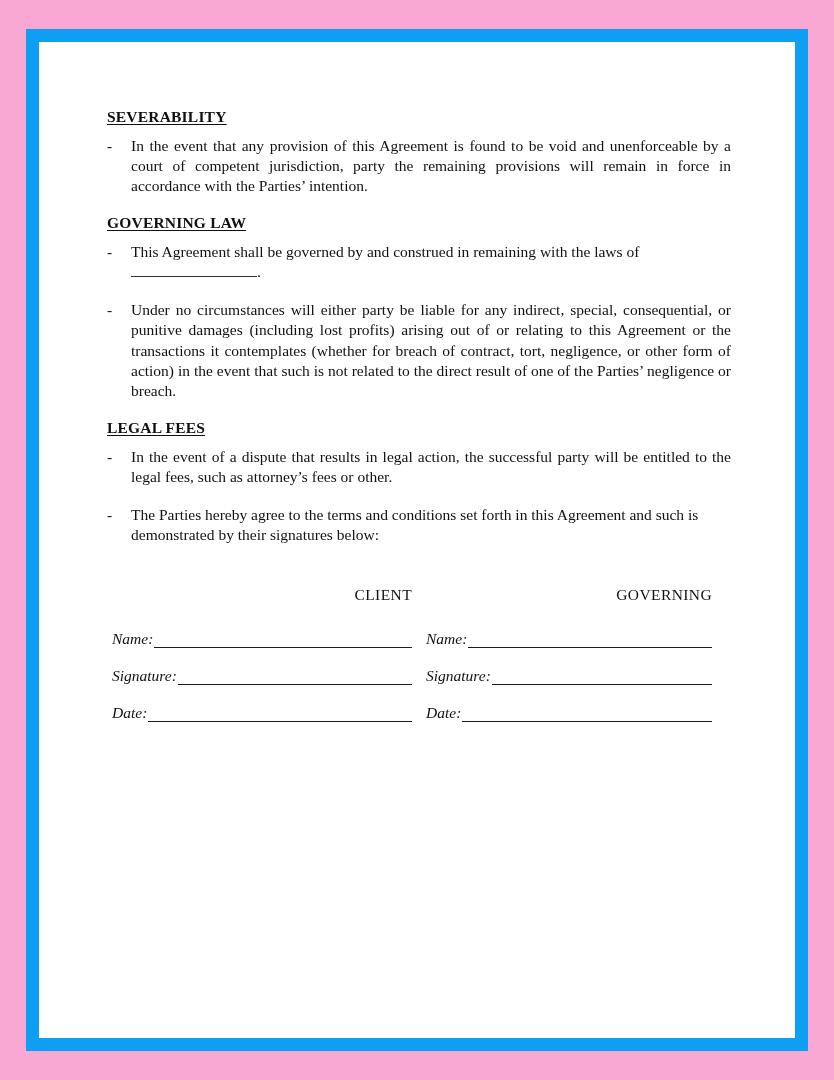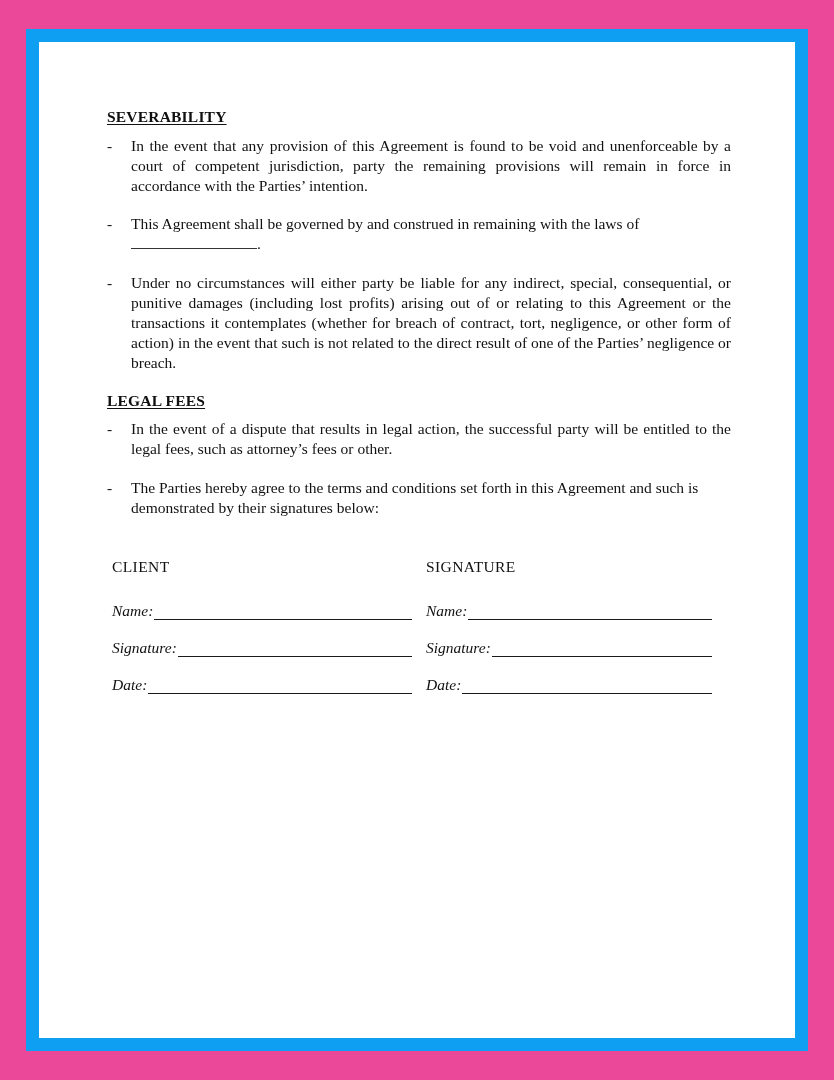--- a/index.html
+++ b/index.html
@@ -11,21 +11,21 @@
     width: 834px;
     height: 1080px;
     overflow: hidden;
     font-family: "Liberation Serif", "DejaVu Serif", serif;
   }
 
   #page {
     position: relative;
     width: 834px;
     height: 1080px;
-    background: #ec4899;
+    background: #f9a8d4;
     box-sizing: border-box;
   }
 
   
   #blue-frame {
     position: absolute;
     left: 26px;
     top: 29px;
     width: 782px;
     height: 1022px;
@@ -103,20 +103,21 @@
   
   #signature-block {
     margin-top: 40px;
     display: flex;
     width: 600px;
     margin-left: 5px;
   }
   .sig-col {
     width: 300px;
     box-sizing: border-box;
+    text-align: right;
   }
   .sig-col.right { padding-left: 14px; }
   .sig-party {
     font-size: 15.5px;
     color: #111;
     letter-spacing: 0.4px;
     margin-bottom: 24px;
   }
   .sig-row {
     display: flex;
@@ -151,20 +152,23 @@
     <div id="content">
 
       <div class="heading-wrap">
         <h2 class="section-heading">SEVERABILITY</h2>
       </div>
       <div class="bullet gap-md">
         <div class="dash">-</div>
         <div class="btext">In the event that any provision of this Agreement is found to be void and unenforceable by a court of competent jurisdiction, party the remaining provisions will remain in force in accordance with the Parties’ intention.</div>
       </div>
 
+      <div class="heading-wrap">
+        <h2 class="section-heading">GOVERNING LAW</h2>
+      </div>
       <div class="bullet gap-md">
         <div class="dash">-</div>
         <div class="btext"><span>This Agreement shall be governed by and construed in remaining with the laws of</span><br><span class="blank-rule"></span><span>.</span></div>
       </div>
 
       <div class="bullet gap-md">
         <div class="dash">-</div>
         <div class="btext">Under no circumstances will either party be liable for any indirect, special, consequential, or punitive damages (including lost profits) arising out of or relating to this Agreement or the transactions it contemplates (whether for breach of contract, tort, negligence, or other form of action) in the event that such is not related to the direct result of one of the Parties’ negligence or breach.</div>
       </div>
 
@@ -196,21 +200,21 @@
             <span class="sig-line"></span>
           </div>
 
           <div class="sig-row">
             <span class="sig-label">Date:</span>
             <span class="sig-line"></span>
           </div>
         </div>
 
         <div class="sig-col right">
-          <div class="sig-party">SIGNATURE</div>
+          <div class="sig-party">GOVERNING</div>
 
           <div class="sig-row">
             <span class="sig-label">Name:</span>
             <span class="sig-line"></span>
           </div>
 
           <div class="sig-row">
             <span class="sig-label">Signature:</span>
             <span class="sig-line"></span>
           </div>

